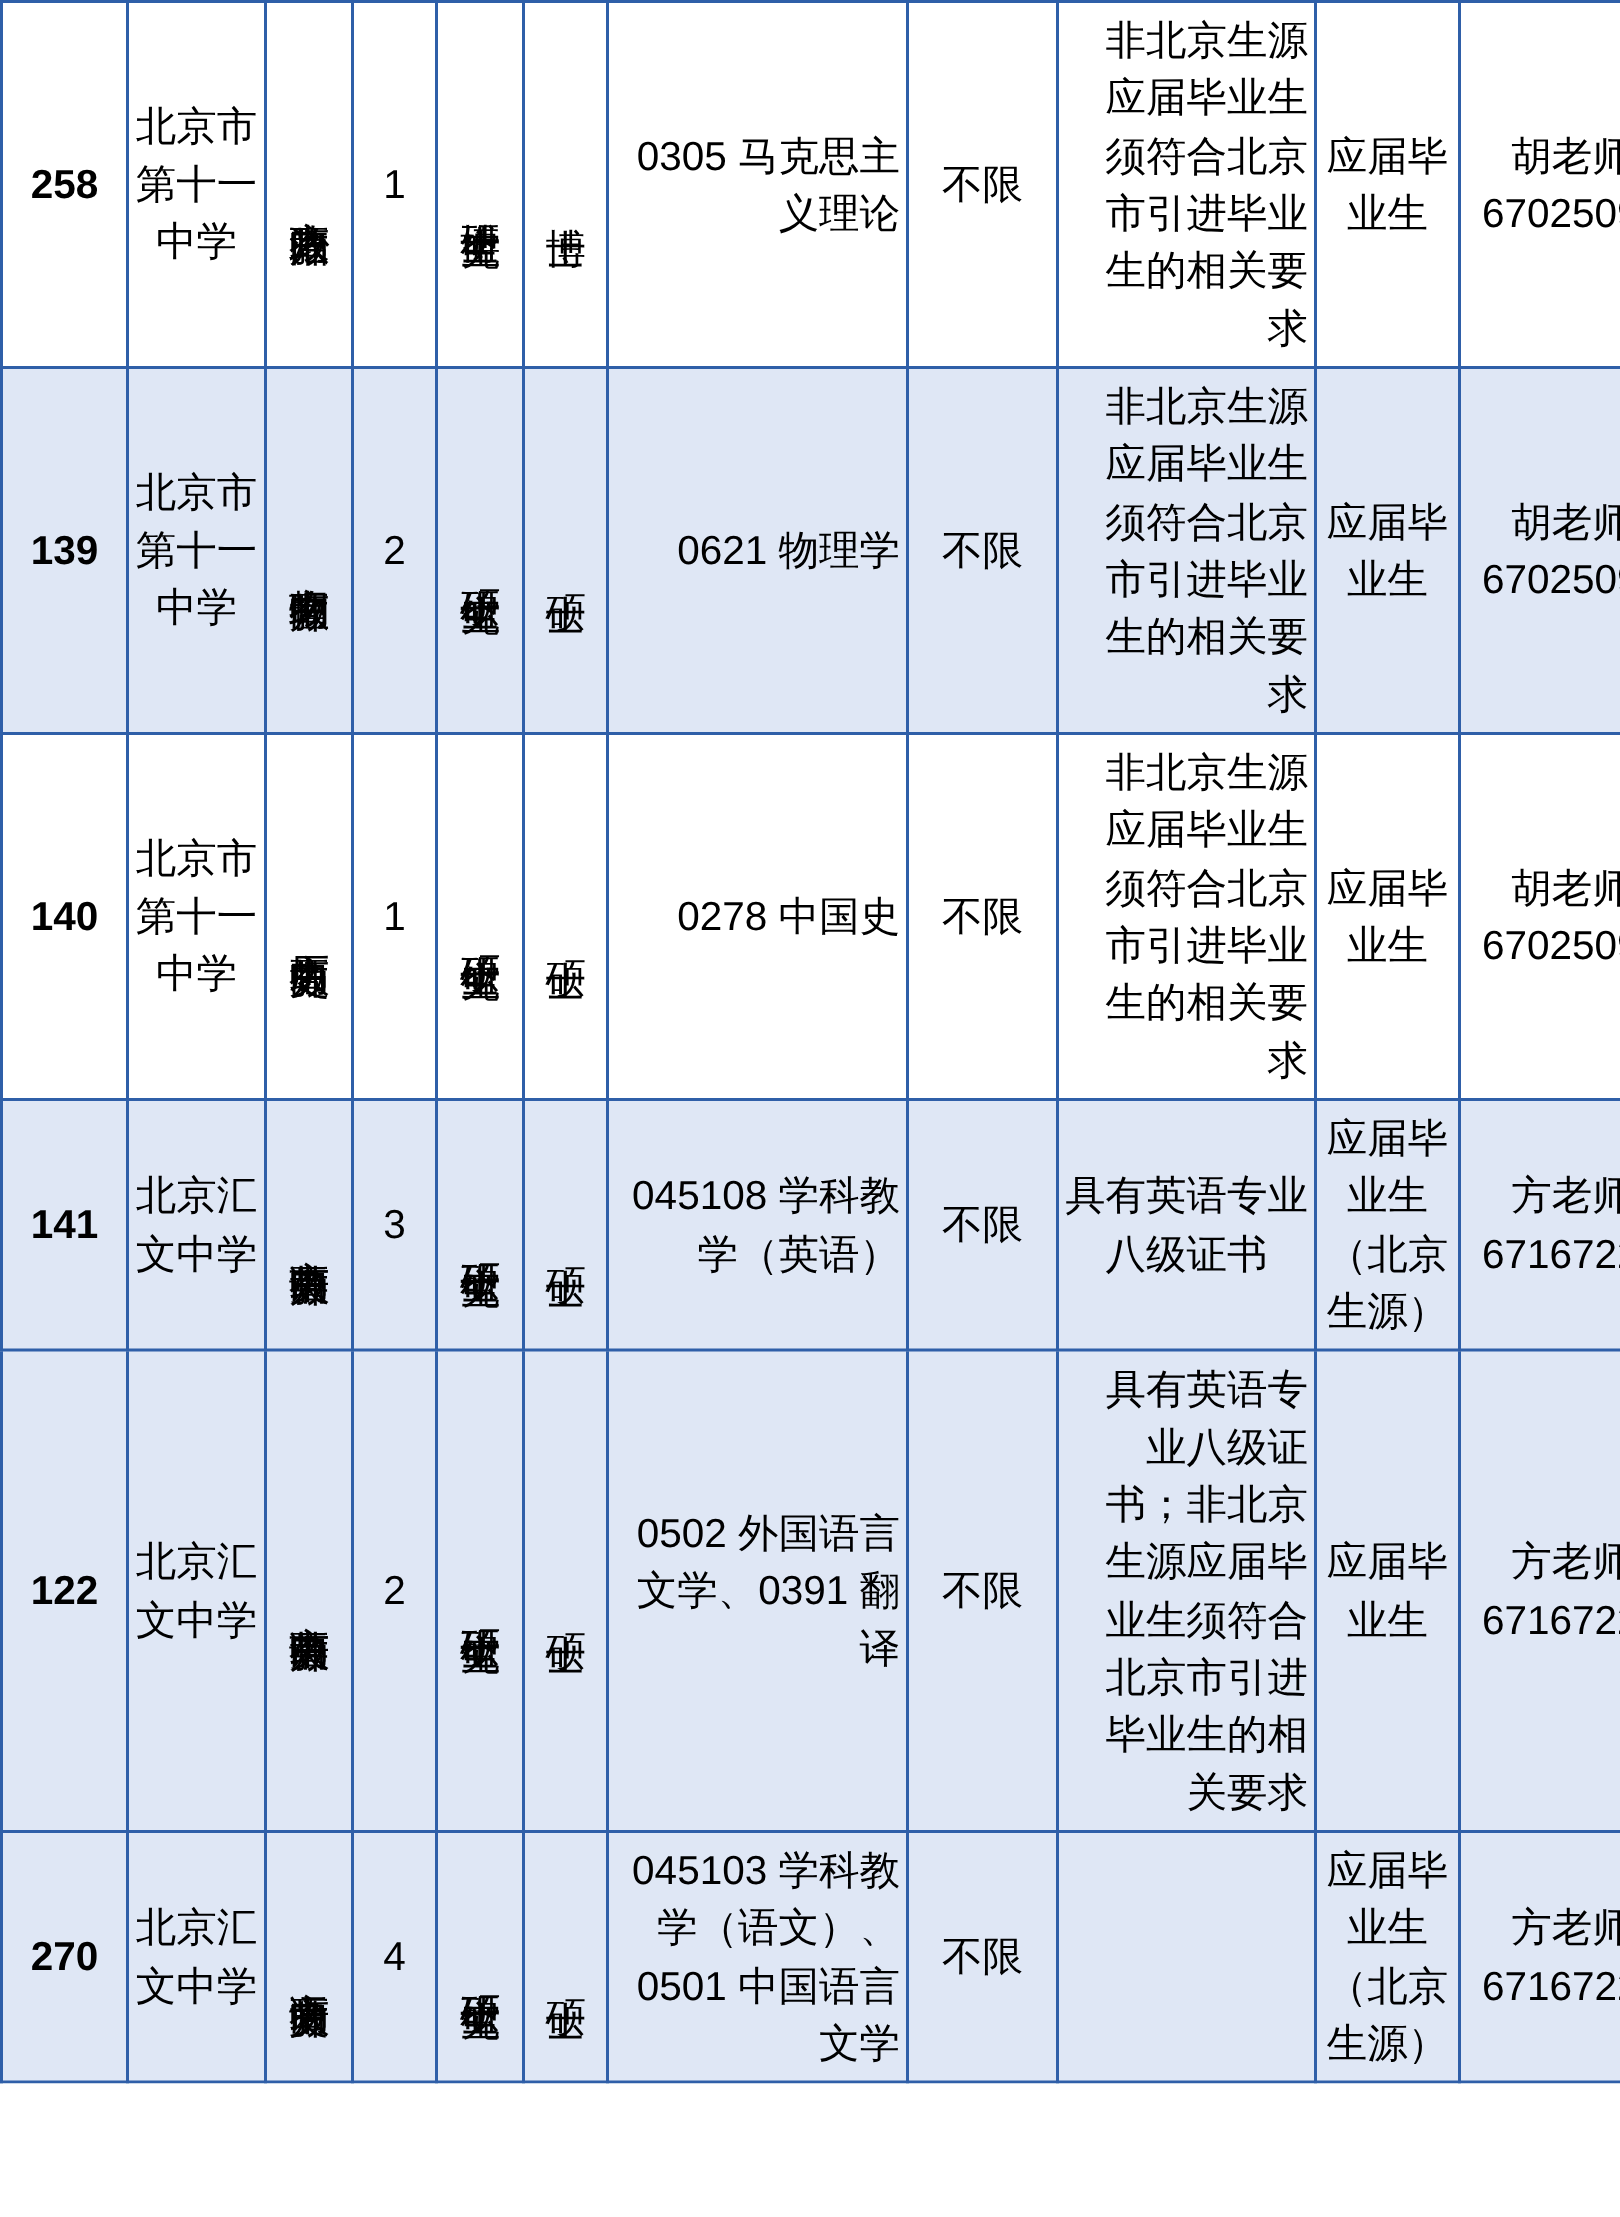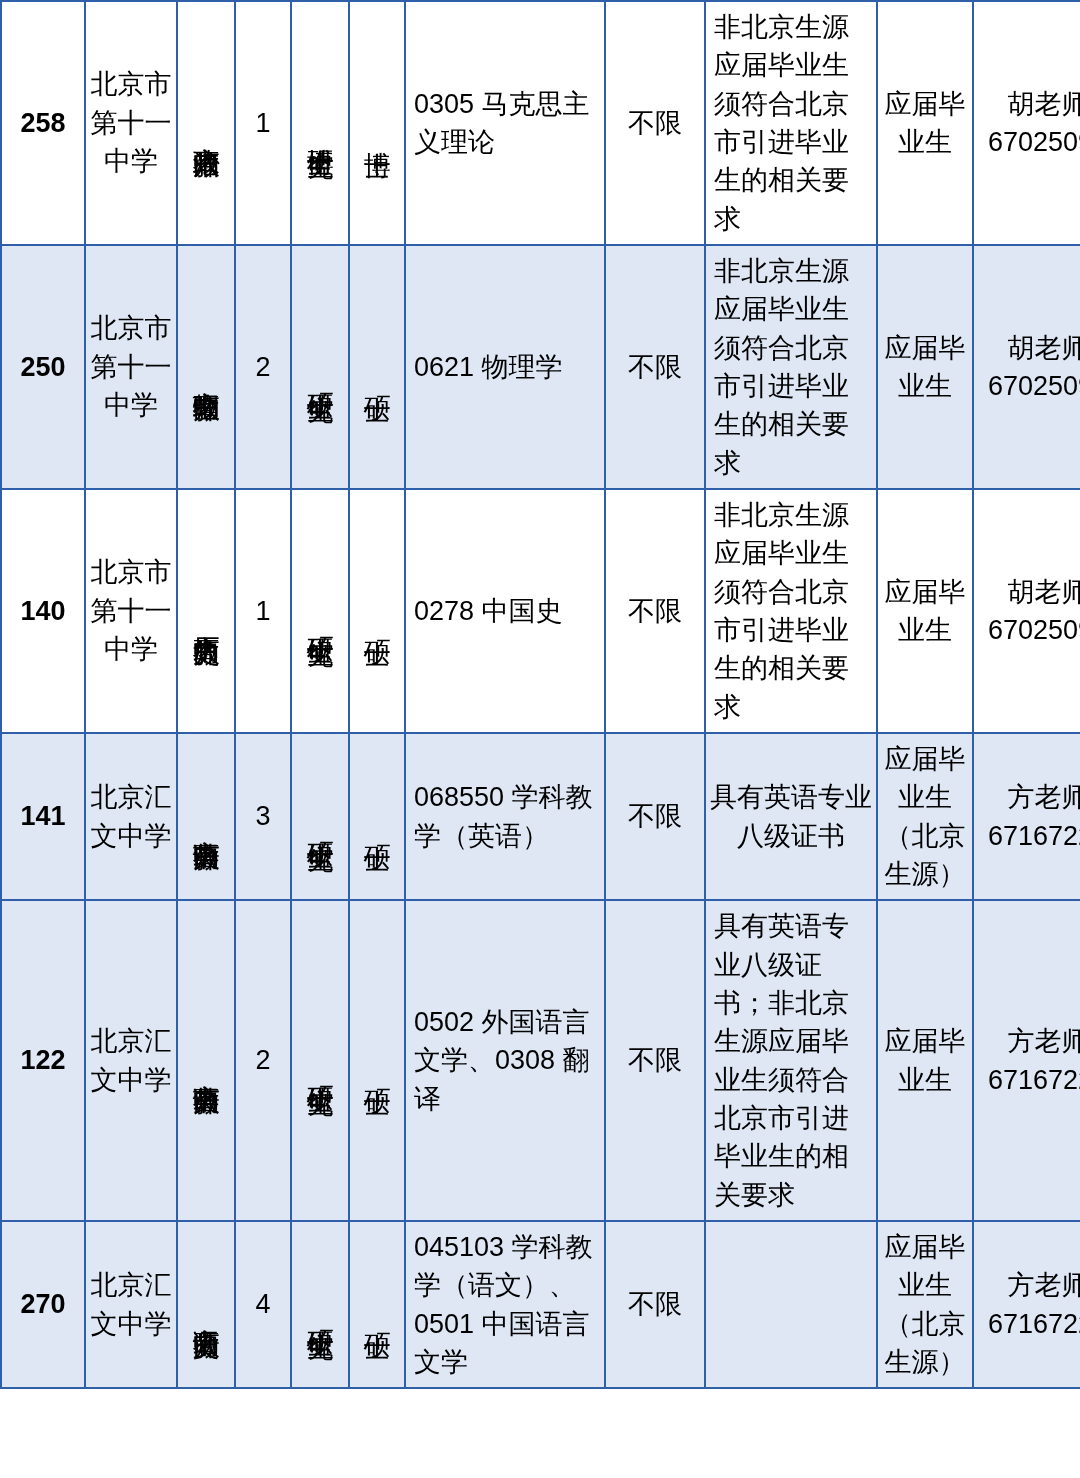--- a/index.html
+++ b/index.html
@@ -53,21 +53,21 @@
   
   .vert {
     writing-mode: vertical-rl;
     text-orientation: upright;
     letter-spacing: 1px;
     margin: 0 auto;
     display: inline-block;
     line-height: 1.2;
   }
   .left-txt {
-    text-align: left;
+    text-align: right;
     display: block;
     padding-left: 4px;
   }
 </style>
 </head>
 <body>
 
 <table id="recruit-table">
   <colgroup>
     <col class="c-no">
@@ -95,21 +95,21 @@
         </td>
       <td>不限</td>
       <td>
           <span class="left-txt">非北京生源应届毕业生须符合北京市引进毕业生的相关要求</span>
         </td>
       <td>应届毕业生</td>
       <td>胡老师 67025095</td>
     </tr>
 
     <tr class="row-alt">
-      <td class="no">250</td>
+      <td class="no">139</td>
       <td>北京市第十一中学</td>
       <td><span class="vert">高中物理教师</span></td>
       <td>2</td>
       <td><span class="vert">硕士研究生</span></td>
       <td><span class="vert">硕士</span></td>
       <td>
           <span class="left-txt">0621 物理学</span>
         </td>
       <td>不限</td>
       <td>
@@ -138,37 +138,37 @@
     </tr>
 
     <tr class="row-alt">
       <td class="no">141</td>
       <td>北京汇文中学</td>
       <td><span class="vert">高中英语教师</span></td>
       <td>3</td>
       <td><span class="vert">硕士研究生</span></td>
       <td><span class="vert">硕士</span></td>
       <td>
-          <span class="left-txt">068550 学科教学（英语）</span>
+          <span class="left-txt">045108 学科教学（英语）</span>
         </td>
       <td>不限</td>
       <td><span>具有英语专业八级证书</span></td>
       <td>应届毕业生（北京生源）</td>
       <td>方老师 67167223</td>
     </tr>
 
     <tr class="row-alt">
       <td class="no">122</td>
       <td>北京汇文中学</td>
       <td><span class="vert">高中英语教师</span></td>
       <td>2</td>
       <td><span class="vert">硕士研究生</span></td>
       <td><span class="vert">硕士</span></td>
       <td>
-          <span class="left-txt">0502 外国语言文学、0308 翻译</span>
+          <span class="left-txt">0502 外国语言文学、0391 翻译</span>
         </td>
       <td>不限</td>
       <td>
           <span class="left-txt">具有英语专业八级证书；非北京生源应届毕业生须符合北京市引进毕业生的相关要求</span>
         </td>
       <td>应届毕业生</td>
       <td>方老师 67167223</td>
     </tr>
 
     <tr class="row-alt">

